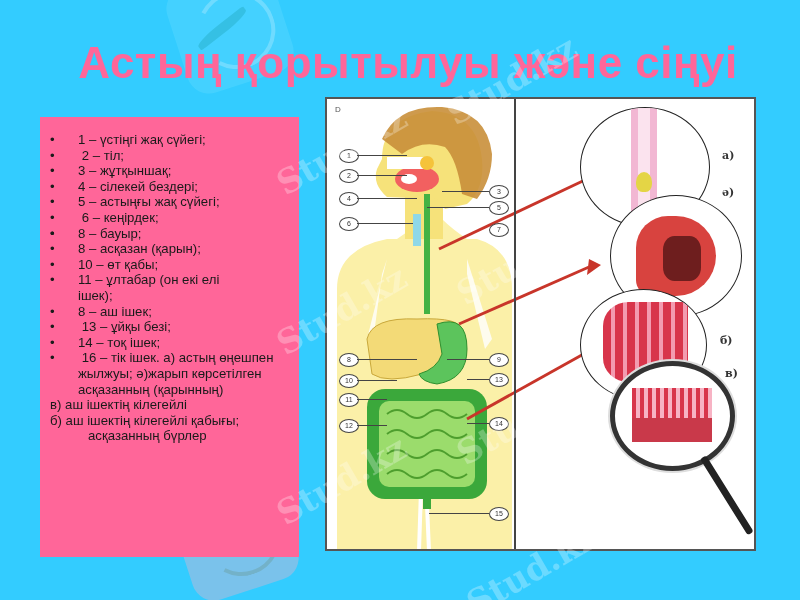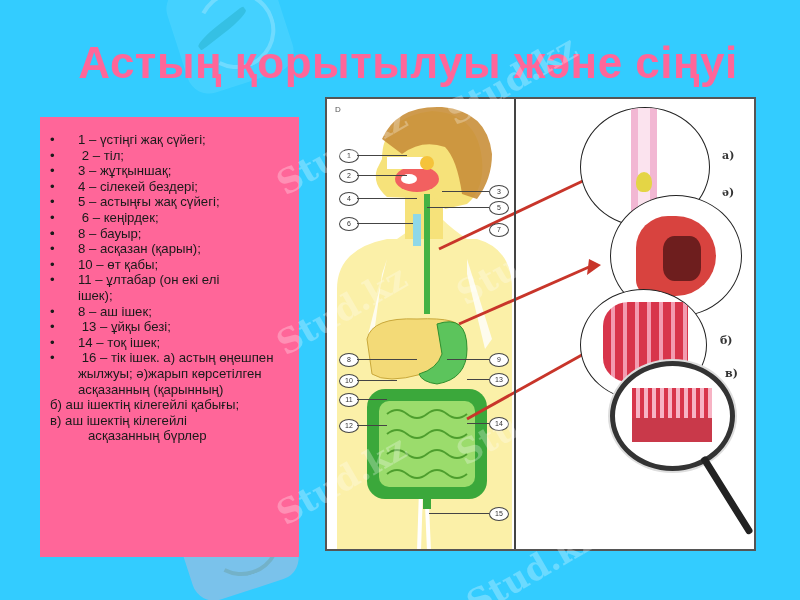--- a/index.html
+++ b/index.html
@@ -89,22 +89,22 @@
     <li><span class="bullet">•</span></li>
     <li><span class="bullet">•</span><span>8 – бауыр;</span></li>
     <li><span class="bullet">•</span><span>8 – асқазан (қарын);</span></li>
     <li><span class="bullet">•</span><span>10 – өт қабы;</span></li>
     <li style="padding-right:40px"><span class="bullet">•</span><span>11 – ұлтабар (он екі елі ішек);</span></li>
     <li><span class="bullet">•</span><span>8 – аш ішек;</span></li>
     <li><span class="bullet">•</span><span style="white-space:pre"> 13 – ұйқы безі;</span></li>
     <li><span class="bullet">•</span><span>14 – тоқ ішек;</span></li>
     <li style="padding-right:10px"><span class="bullet">•</span><span style="white-space:pre-wrap"> 16 – тік ішек. а) астың өңешпен жылжуы; ә)жарып көрсетілген асқазанның (қарынның)</span></li>
   </ul>
+  <div class="plain">в) аш ішектің кілегейлі</div>
   <div class="plain">б) аш ішектің кілегейлі қабығы;</div>
-  <div class="plain">в) аш ішектің кілегейлі</div>
   <div class="indent2">асқазанның бүрлер</div>
 </div>
 
 <div class="diagram">
   <svg width="431" height="454" viewBox="0 0 431 454" style="position:absolute;left:0;top:0">
 
     <path d="M10 190 Q10 150 60 140 L70 140 Q85 130 95 120 L115 120 Q125 130 140 140 L150 140 Q185 150 185 190 L185 452 L10 452 Z" fill="#FBF0A8"></path>
     <path d="M60 160 L40 240 L45 250 L55 175 Z" fill="#ffffff" opacity="0.8"></path>
     <path d="M140 160 L165 240 L158 250 L140 175 Z" fill="#ffffff" opacity="0.8"></path>
     <path d="M95 360 L92 452 M98 360 L102 452" stroke="#ffffff" stroke-width="4"></path>

